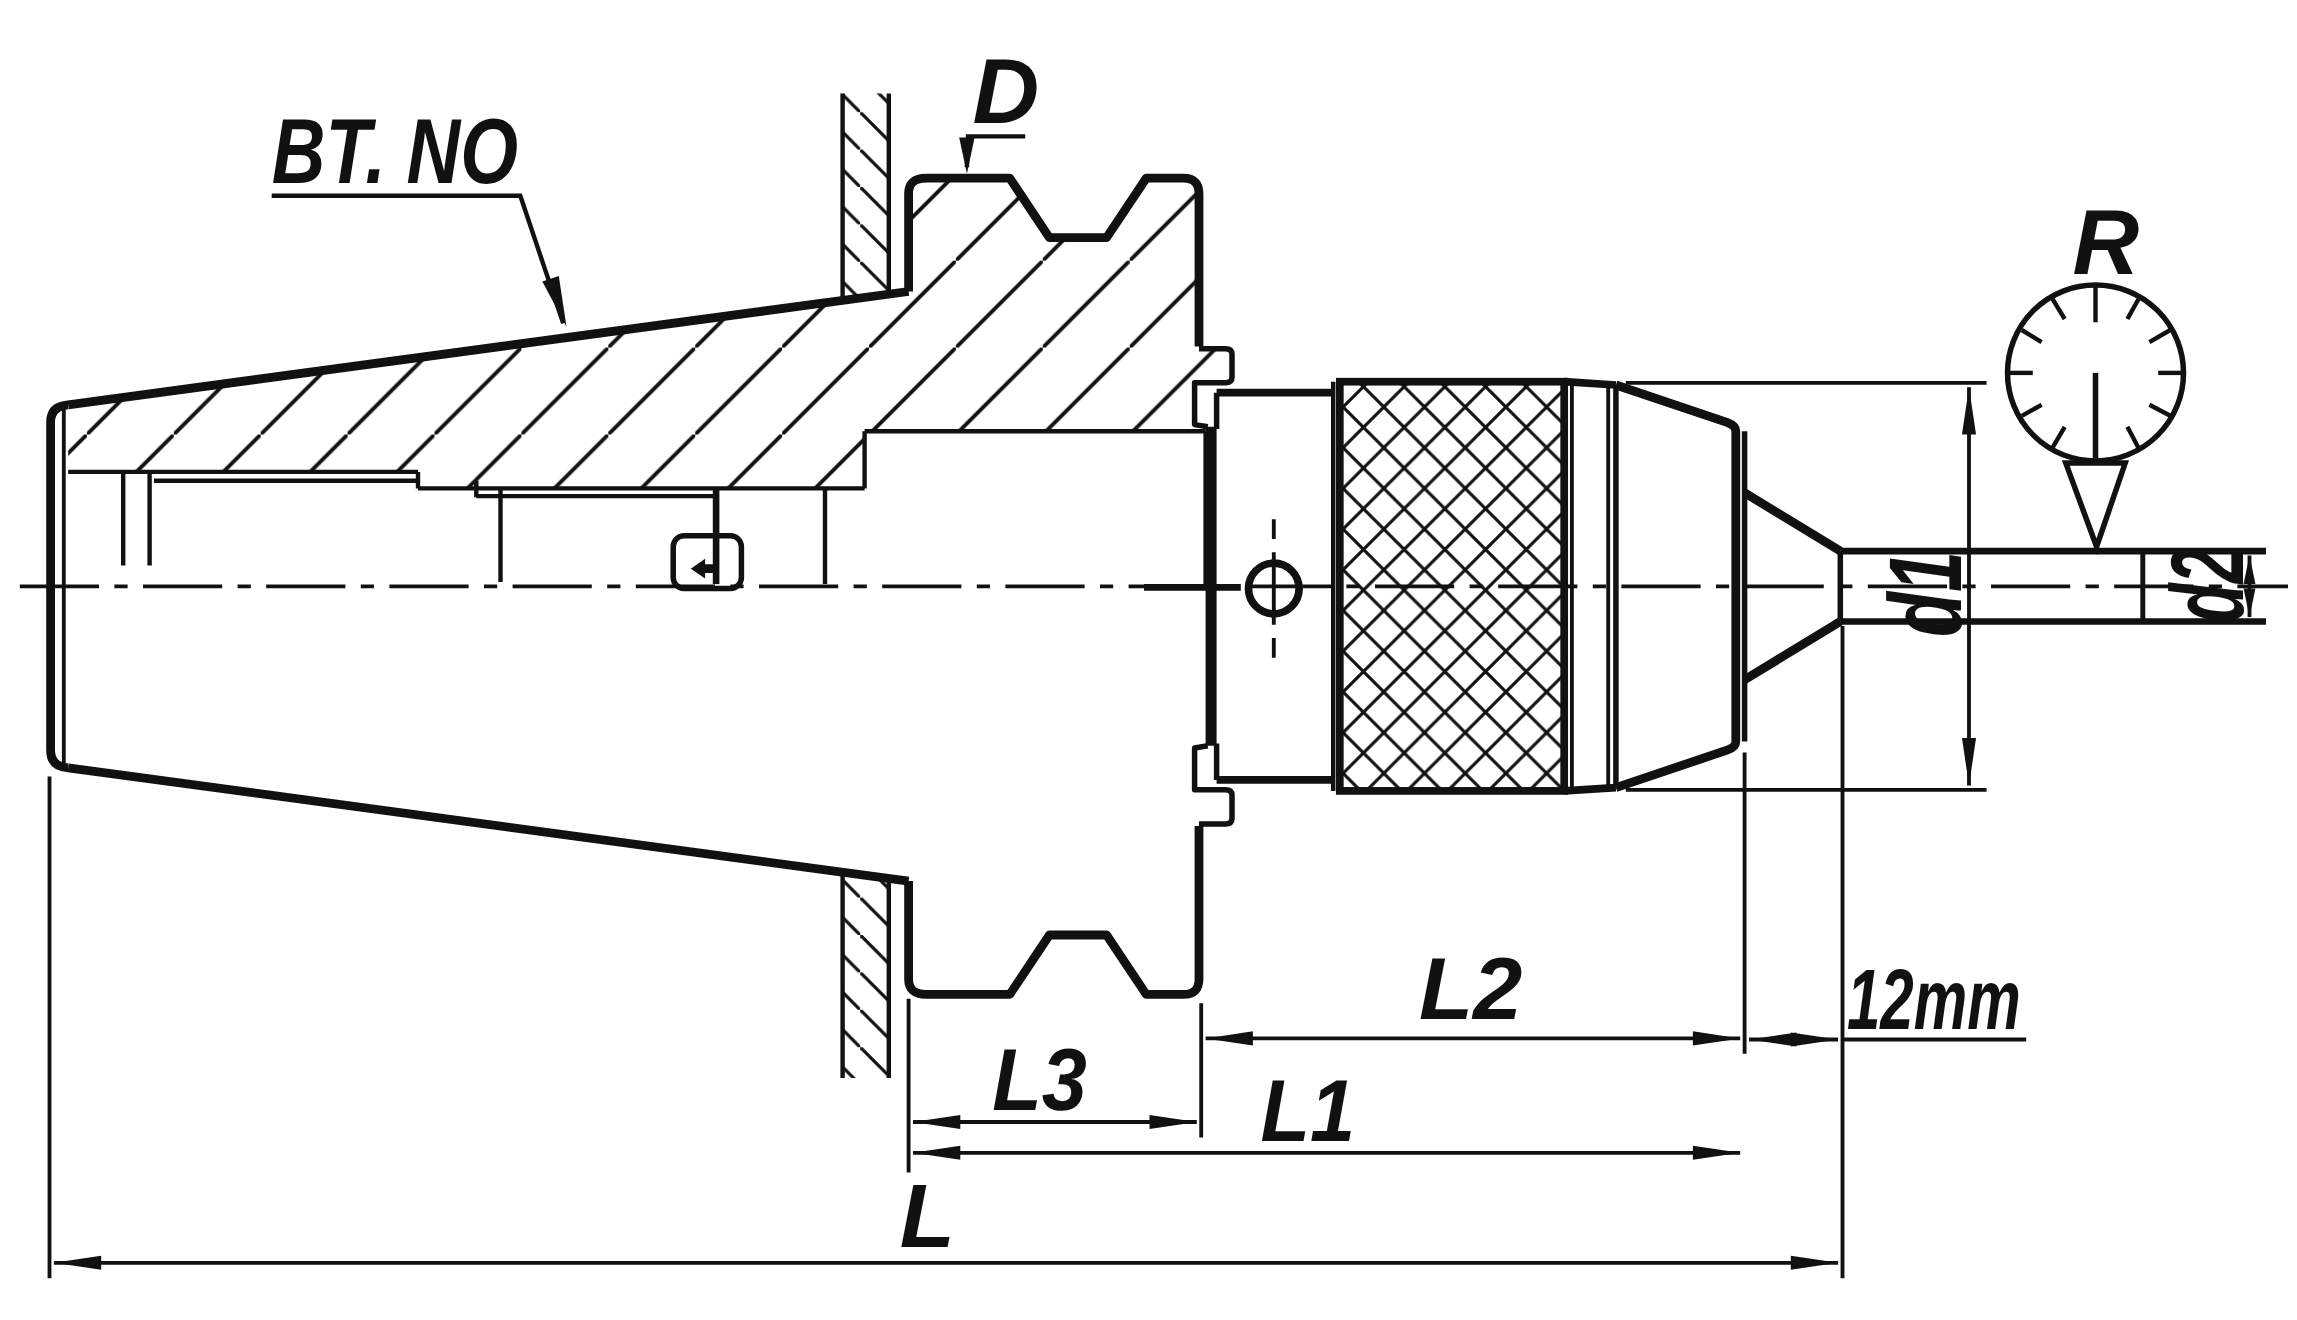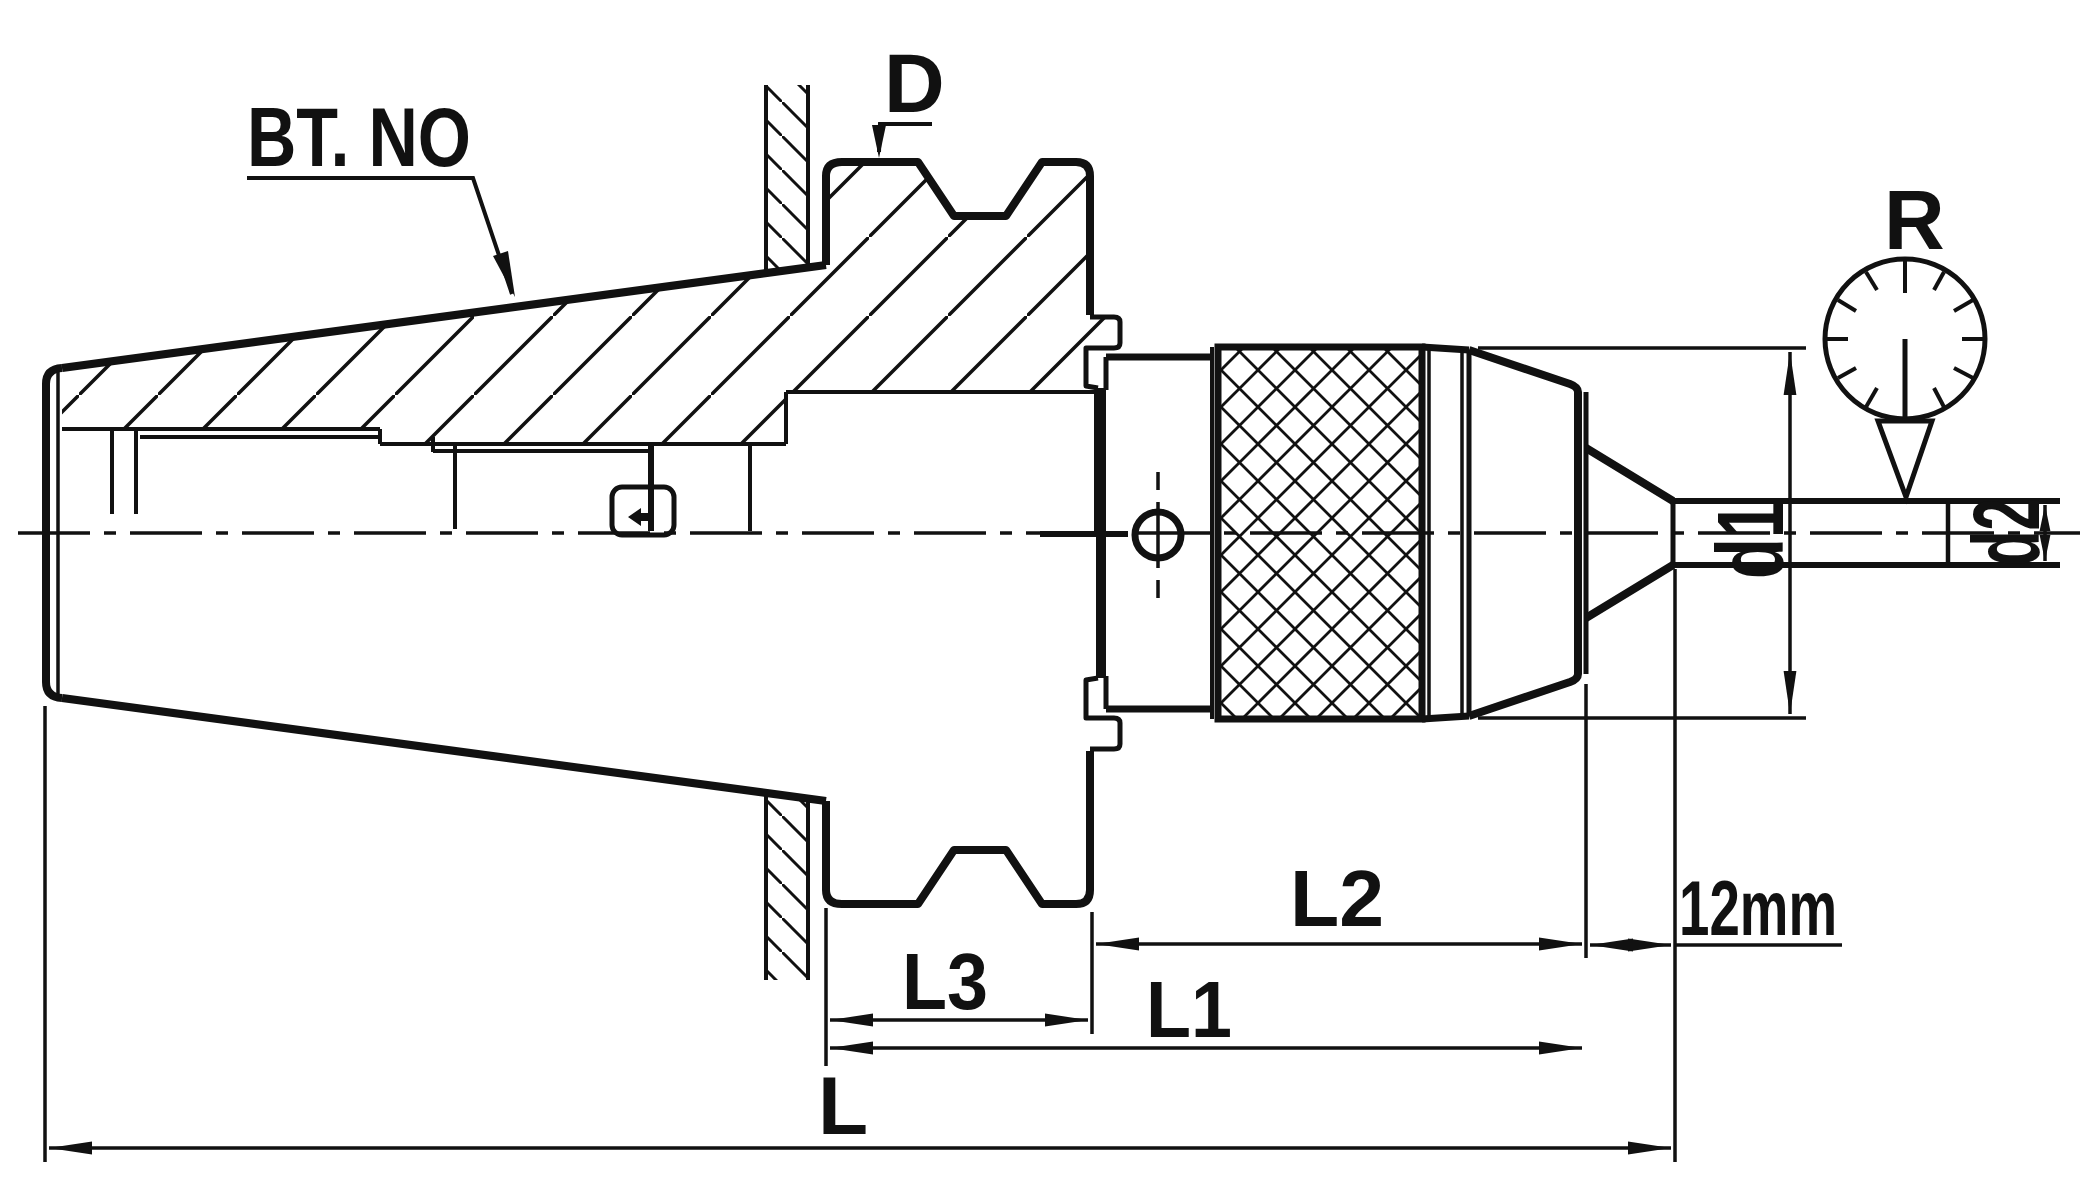--- a/index.html
+++ b/index.html
@@ -1,16 +1,16 @@
 <!DOCTYPE html>
 <html><head>
 <meta charset="utf-8">
 <style>
   html,body{margin:0;padding:0;background:#ffffff;}
-  #stage{width:2088px;height:1200px;background:#ffffff;position:relative;overflow:hidden;}
+  #stage{width:2088px;height:1200px;background:#ffffff;position:relative;overflow:hidden;font-style:italic;}
   svg{display:block;}
   svg text{font-family:"Liberation Sans", sans-serif;font-weight:bold;fill:#111111;}
   .ol{stroke:#111111;fill:none;stroke-linejoin:round;}
   .thin{stroke:#111111;fill:none;}
   .dim{stroke:#111111;fill:none;}
 </style>
 </head>
 <body>
 
 <div id="stage">

